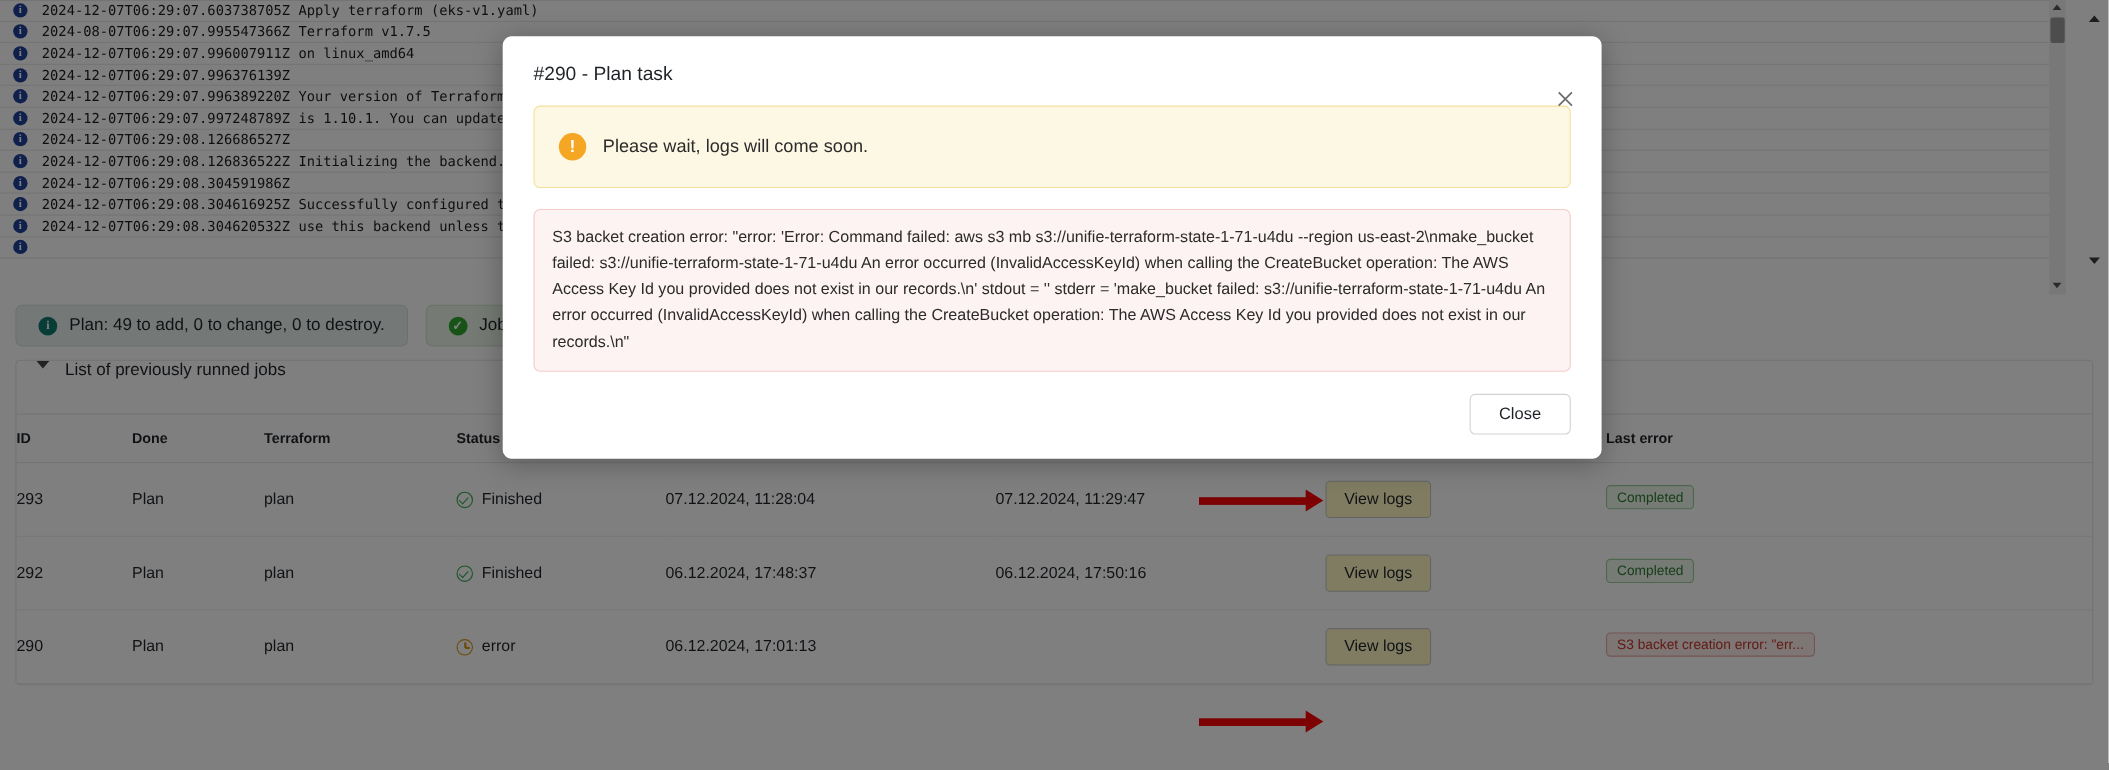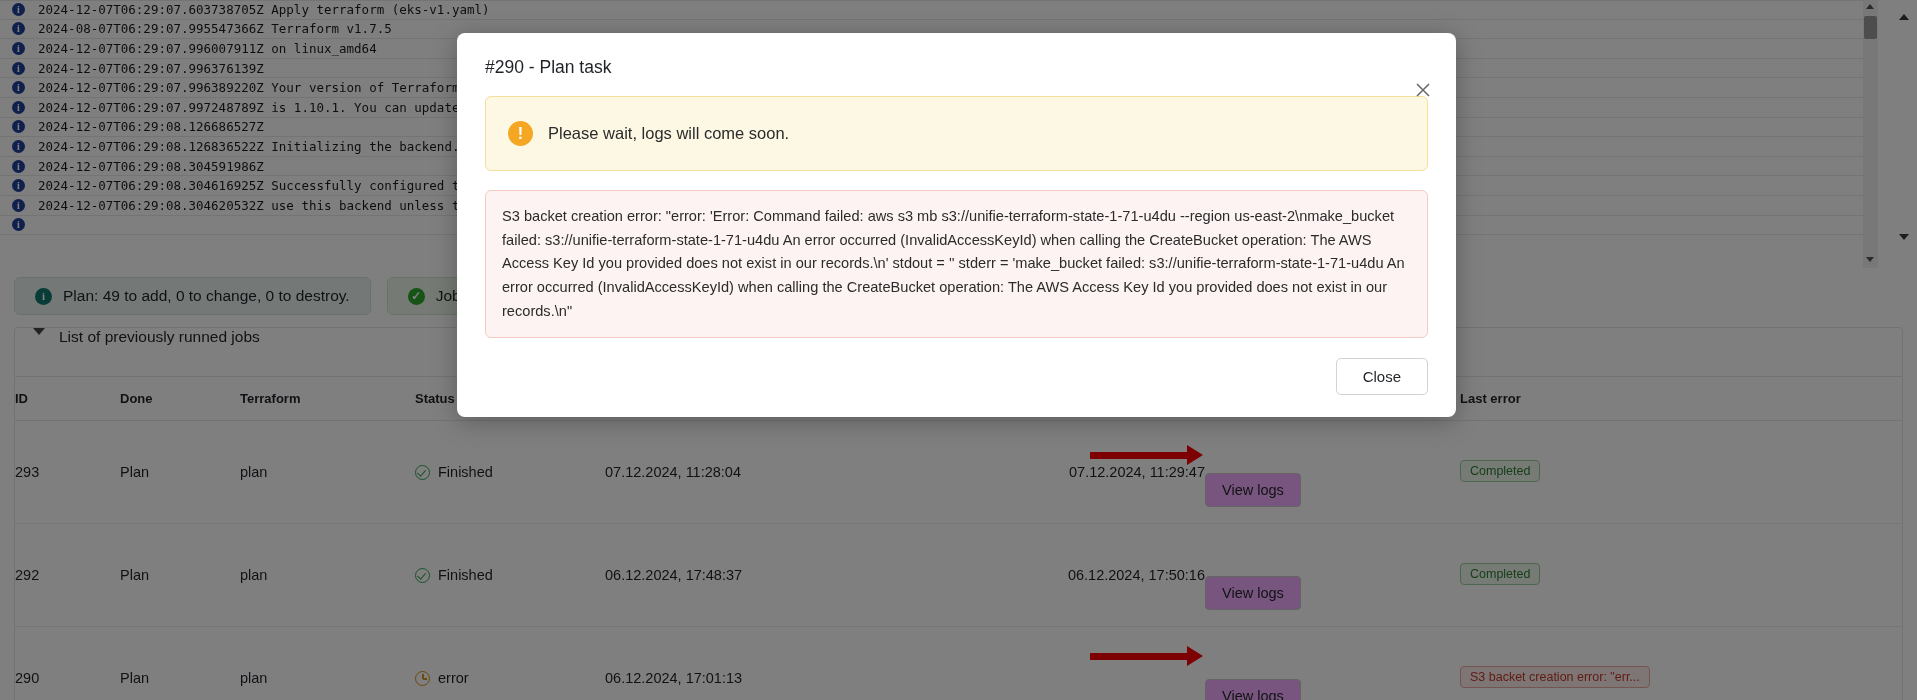--- a/index.html
+++ b/index.html
@@ -191,21 +191,21 @@
     color: #1f2328;
     padding: 16px 0;
     border-bottom: 1px solid #ededed;
     vertical-align: middle;
   }
   th.c-id, td.c-id           { width: 105px; padding-left: 32px; }
   th.c-name, td.c-name       { width: 120px; }
   th.c-op, td.c-op           { width: 175px; }
   th.c-status, td.c-status   { width: 190px; }
   th.c-created, td.c-created { width: 300px; }
-  th.c-done, td.c-done       { width: 300px; text-align: right; }
+  th.c-done, td.c-done       { width: 300px; }
   th.c-action, td.c-action   { width: 255px; }
   th.c-lasterr, td.c-lasterr { width: auto; }
 
   .status-cell { display: flex; align-items: center; gap: 8px; }
   .status-ico {
     width: 15px; height: 15px;
     border-radius: 50%;
     border: 1.6px solid currentColor;
     position: relative;
     flex: 0 0 auto;
@@ -235,25 +235,24 @@
     width: 4.5px; height: 1.6px;
     background: #d99415;
   }
 
   .view-logs-btn {
     display: inline-block;
     padding: 8px 16px;
     font-size: 14.5px;
     font-family: "Liberation Sans", sans-serif;
     color: #1f2328;
-    background: #f0abfc;
+    background: #fef9c3;
     border: 1px solid #c8c8c8;
     border-radius: 4px;
     cursor: pointer;
-    margin-top: 36px;
   }
 
   .badge {
     display: inline-block;
     padding: 3px 9px;
     font-size: 12.5px;
     border-radius: 4px;
     white-space: nowrap;
     max-width: 215px;
     overflow: hidden;

